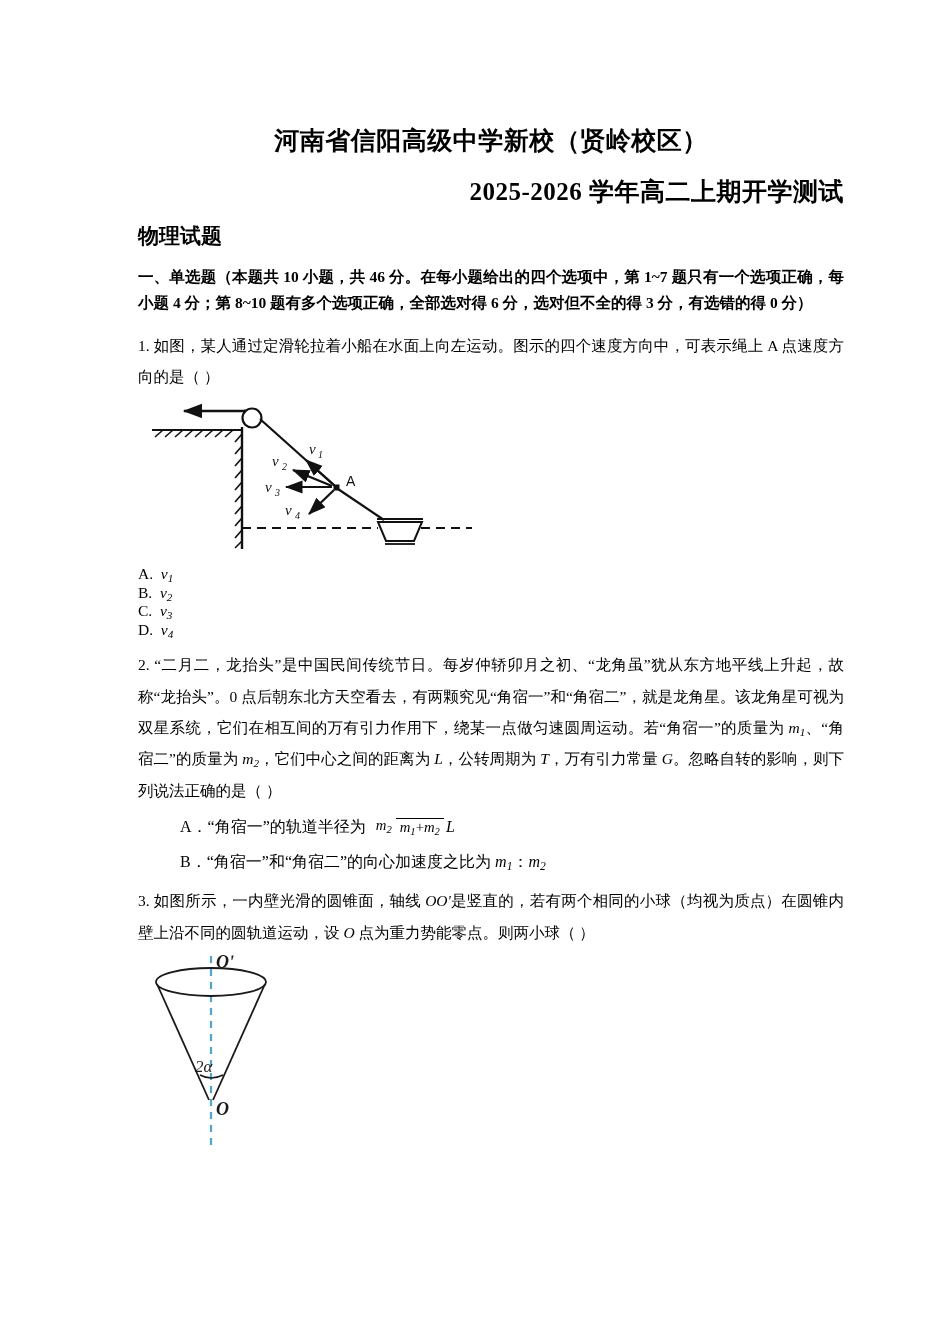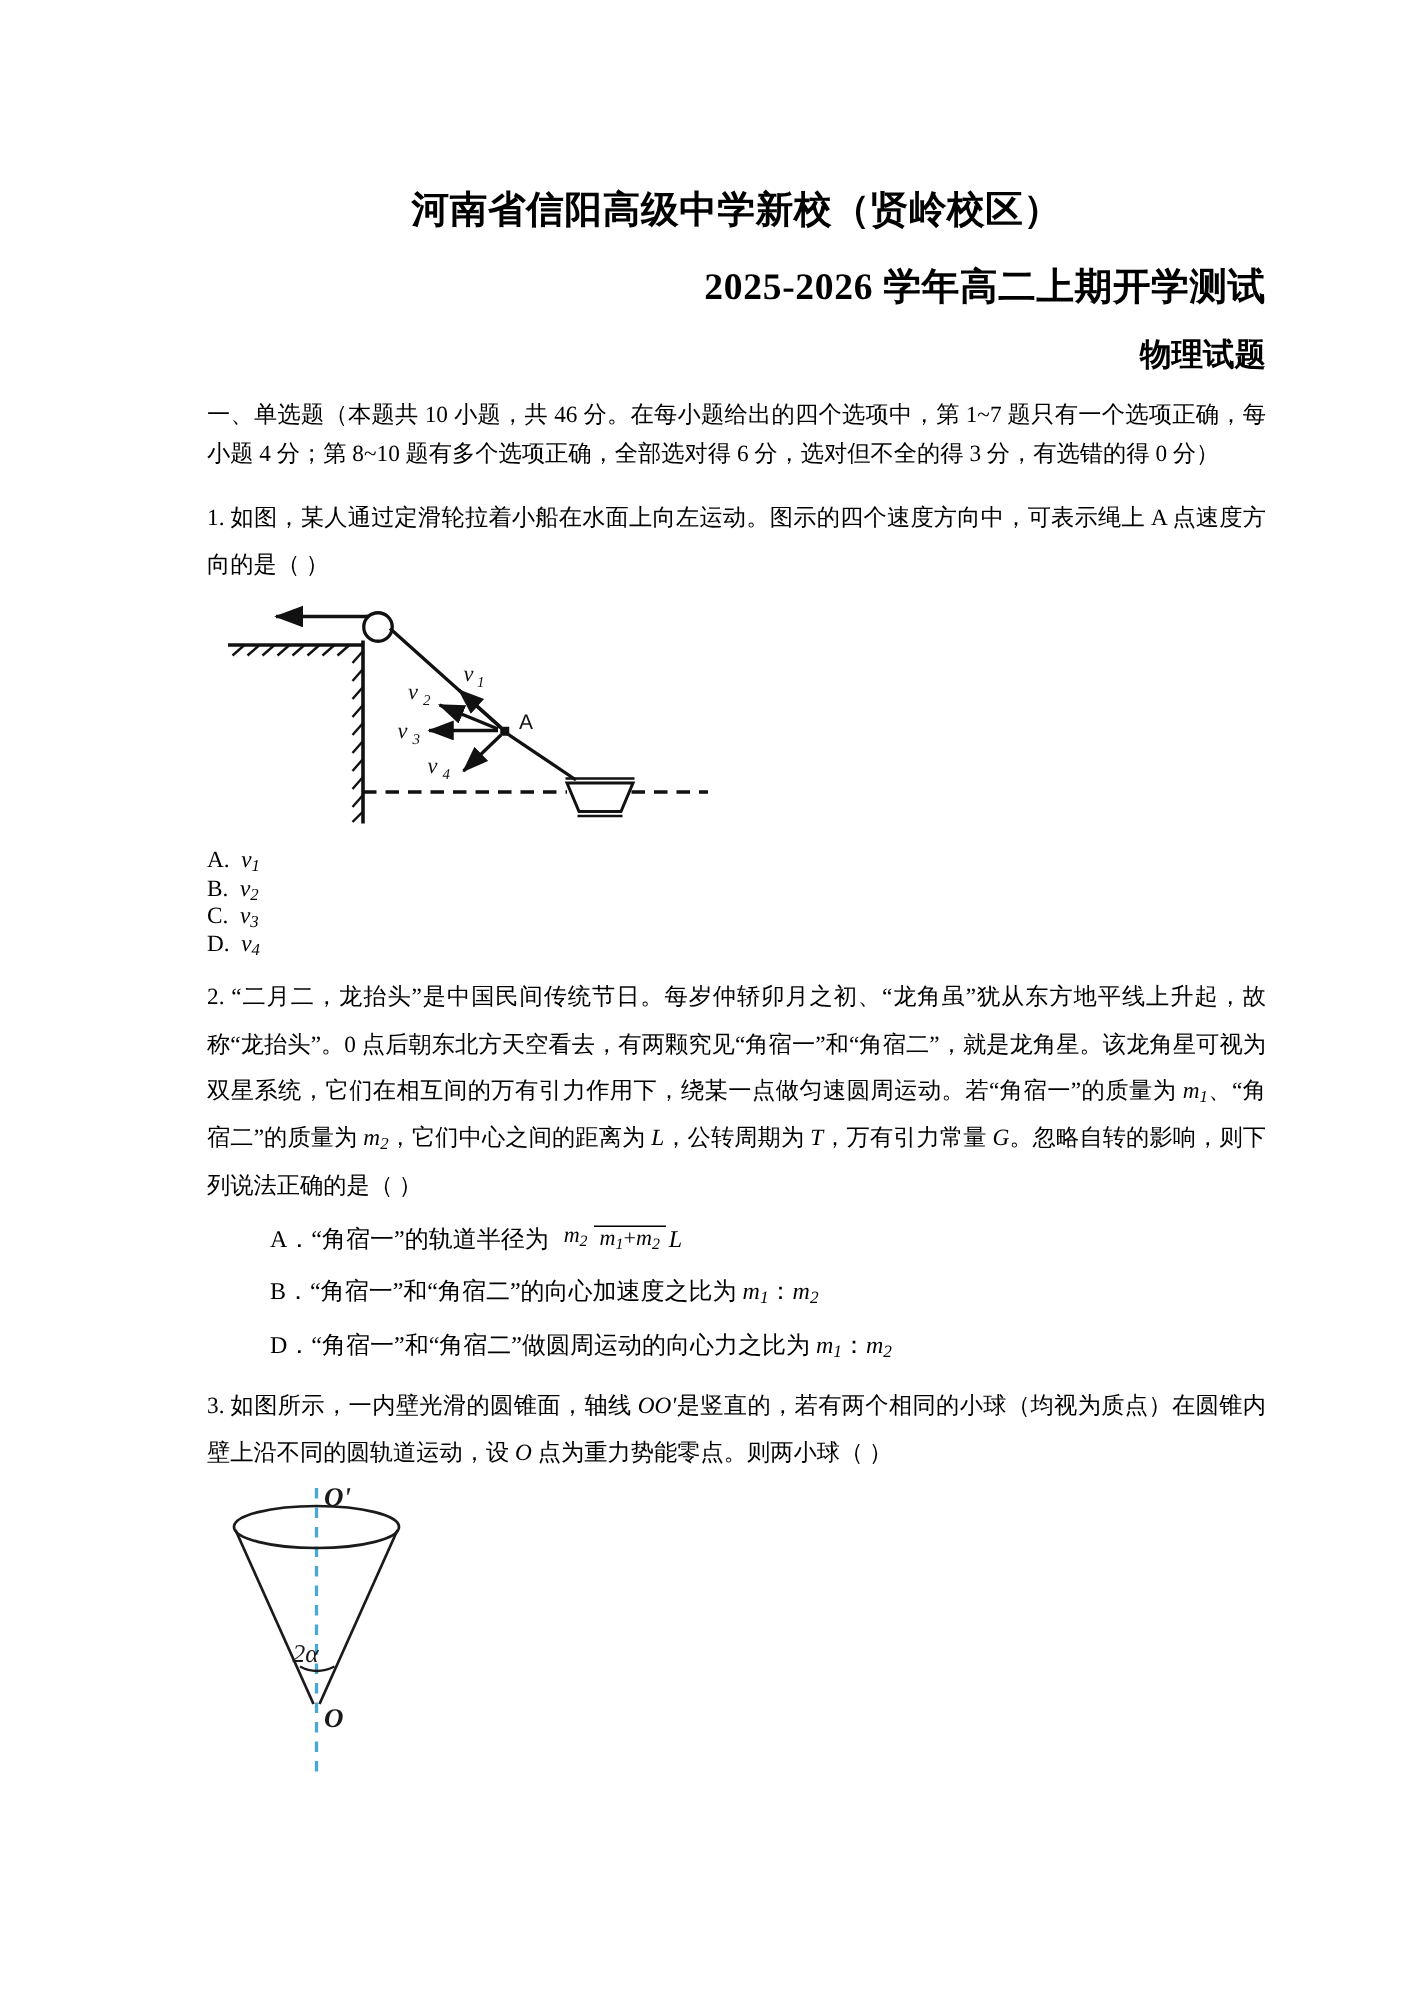--- a/index.html
+++ b/index.html
@@ -39,31 +39,31 @@
     padding-top: 17px;
     text-align: right;
     font-size: 25px;
     font-weight: bold;
     letter-spacing: 0.5px;
     line-height: 1.35;
   }
   .doc-subject {
     margin: 0;
     padding-top: 14px;
-    text-align: right;
+    text-align: left;
     font-size: 21px;
     font-weight: bold;
     line-height: 1.3;
   }
   
   .instructions {
     margin: 0;
     padding-top: 14px;
     font-size: 15.5px;
-    font-weight: normal;
+    font-weight: bold;
     line-height: 1.72;
     text-align: justify;
     text-justify: inter-ideograph;
   }
   .q-block {
     margin: 0;
     font-size: 15.5px;
     line-height: 2.02;
     text-align: justify;
     text-justify: inter-ideograph;
@@ -220,21 +220,20 @@
 
   <div class="opt-list">
     <div class="opt-item with-frac"><span>A．</span><span>“角宿一”的轨道半径为 </span><span class="frac">
           <span class="num"><i class="var">m</i><span class="sub">2</span></span>
           <span class="den"><i class="var">m</i><span class="sub">1</span><span>+</span><i class="var">m</i><span class="sub">2</span></span>
         </span><i class="var">L</i></div>
 
     <div class="opt-item"><span>B．</span><span>“角宿一”和“角宿二”的向心加速度之比为 </span><i class="var">m</i><span class="sub">1</span><span>：</span><i class="var">m</i><span class="sub">2</span></div>
 
 
-    <div class="opt-item"><span>D．</span><span>“角宿一”和“角宿二”做圆周运动的向心力之比为 </span><i class="var">m</i><span class="sub">1</span><span>：</span><i class="var">m</i><span class="sub">2</span></div>
   </div>
 
   <p class="q-block q3-text"><span>3.</span>&nbsp;<span>如图所示，一内壁光滑的圆锥面，轴线 </span><i class="var">OO'</i><span>是竖直的，若有两个相同的小球（均视为质点）在圆锥内壁上沿不同的圆轨道运动，设 </span><i class="var">O</i><span> 点为重力势能零点。则两小球（        ）</span></p>
 
   <div class="fig-cone">
     <svg width="215" height="200" viewBox="0 0 215 200" xmlns="http://www.w3.org/2000/svg">
 
       <line x1="73" y1="4" x2="73" y2="196" stroke="#4aa8d8" stroke-width="2.2" stroke-dasharray="7 6"></line>
 
       <ellipse cx="73" cy="30" rx="55" ry="14" fill="none" stroke="#1a1a1a" stroke-width="1.8"></ellipse>

